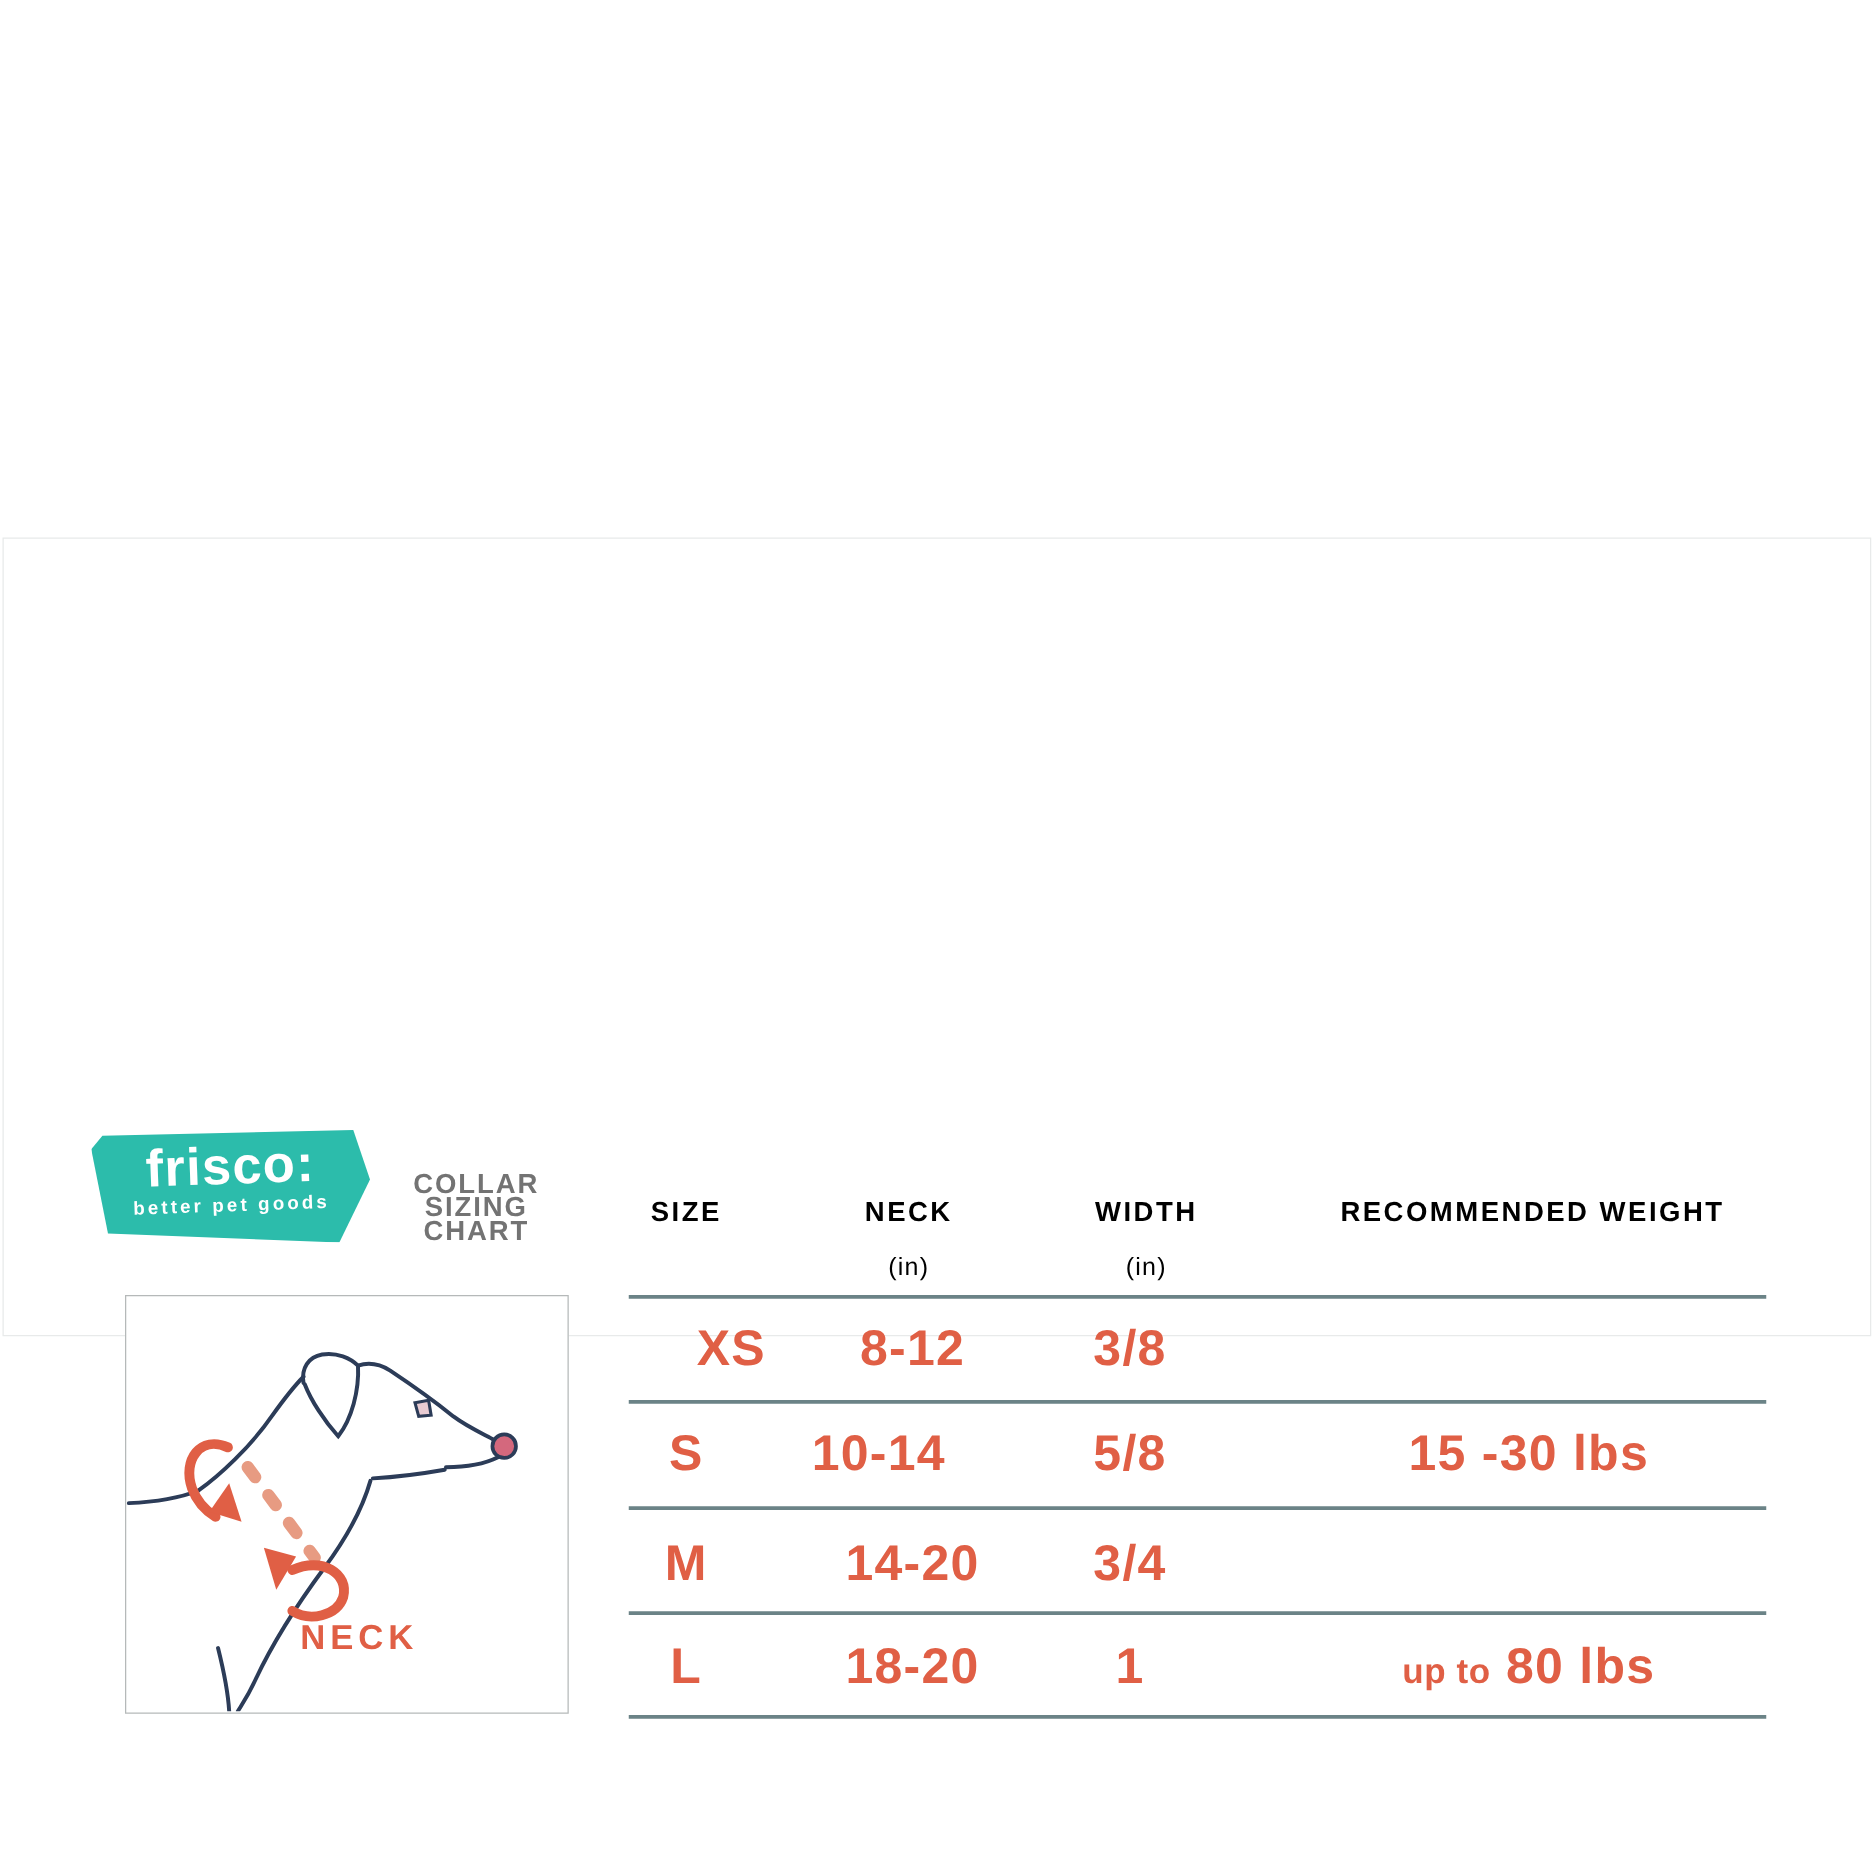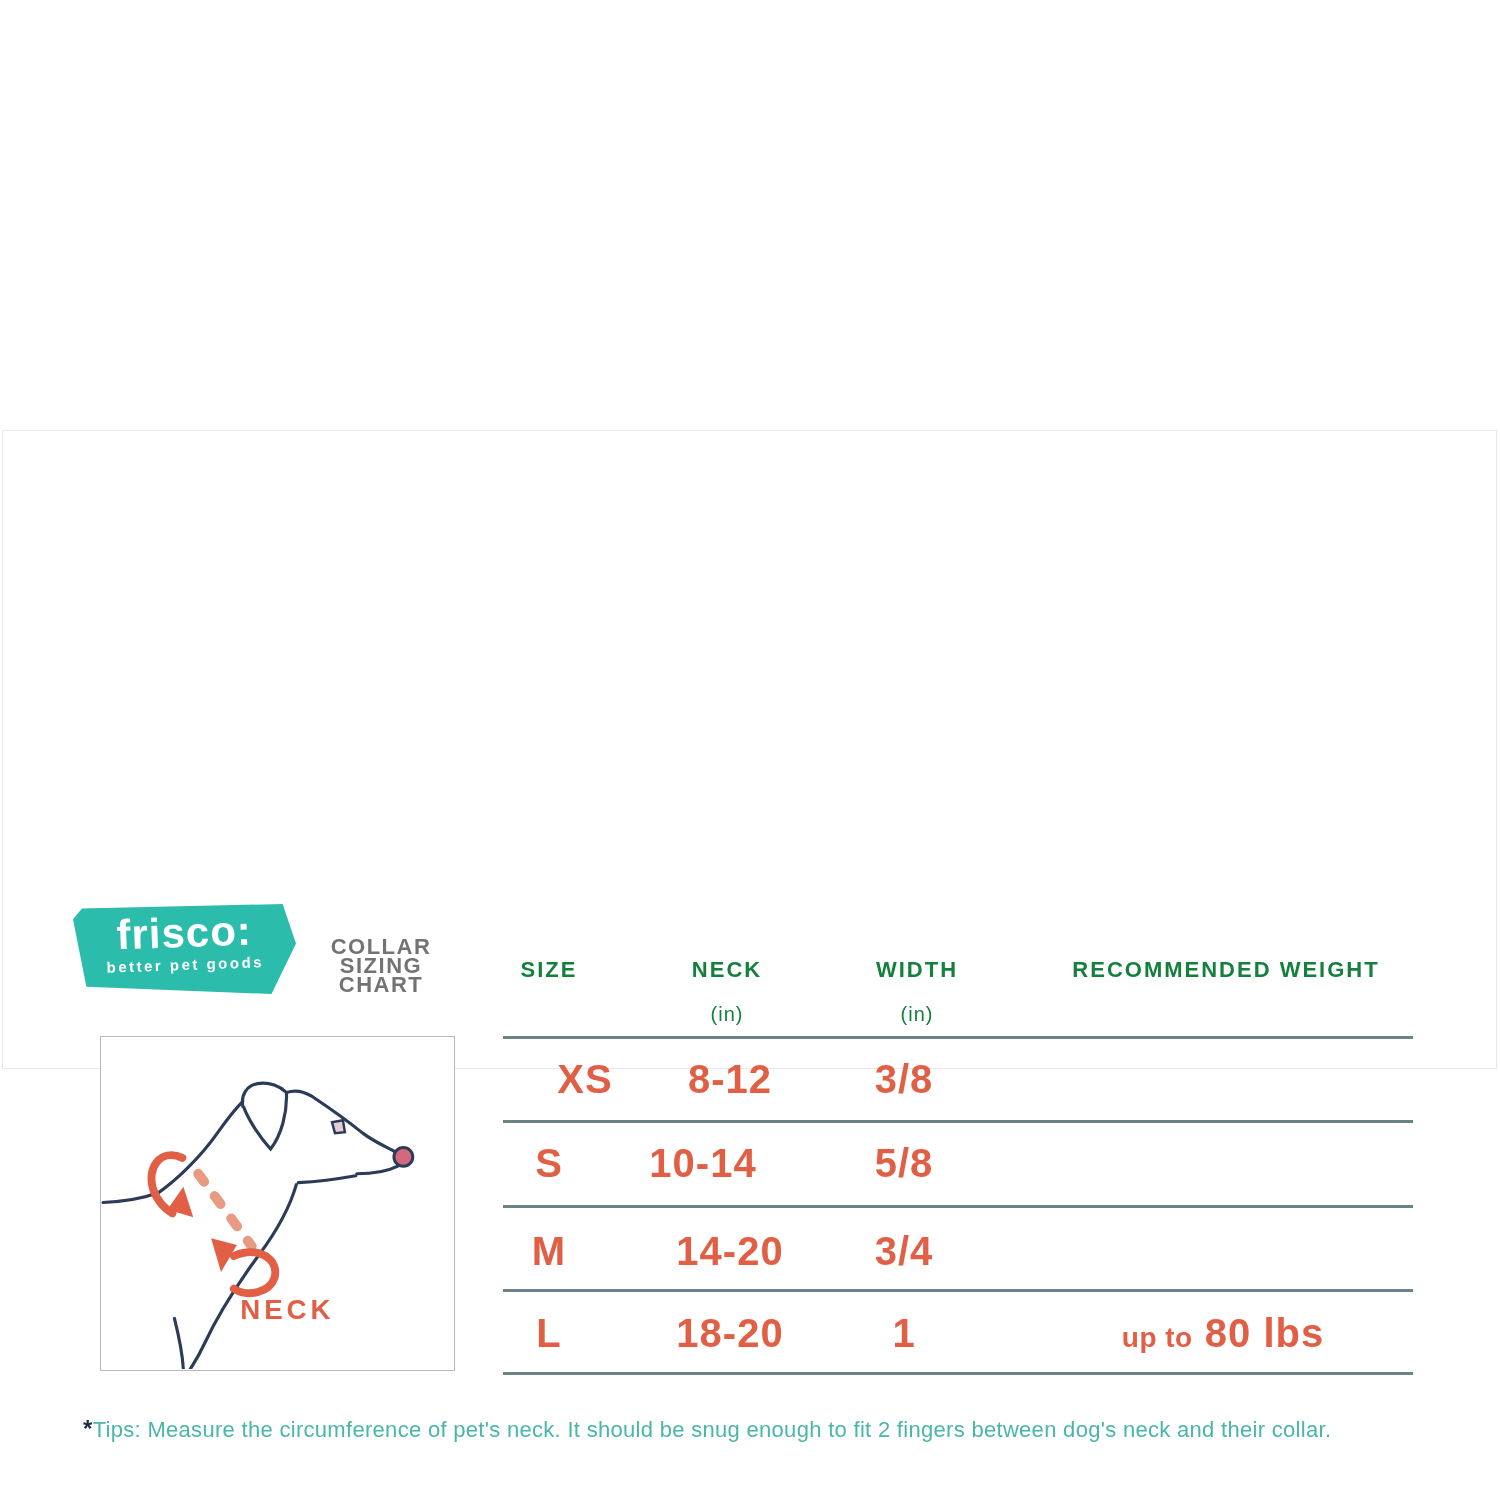--- a/index.html
+++ b/index.html
@@ -12,21 +12,21 @@
          clip-path:polygon(4% 5%, 94% 0%, 100% 44%, 89% 100%, 6% 92%, 0% 17%);}
   .badge-inner{position:absolute;left:0;top:7px;width:100%;text-align:center;color:#ffffff;
          transform:rotate(-2deg);}
   .brand-name{font-size:42px;font-weight:bold;letter-spacing:1px;line-height:44px;}
   .brand-tagline{font-size:15px;font-weight:bold;letter-spacing:2.5px;margin-top:1px;}
   
   .chart-title{position:absolute;left:297px;top:506px;width:162px;text-align:center;
          color:#737373;font-size:22px;font-weight:bold;letter-spacing:1.5px;line-height:19px;}
   
   .hcell{position:absolute;top:526px;transform:translateX(-50%);text-align:center;
-         color:#15803d;font-size:22px;font-weight:bold;letter-spacing:2px;white-space:nowrap;}
+         color:#000000;font-size:22px;font-weight:bold;letter-spacing:2px;white-space:nowrap;}
   .hunit{font-size:20px;font-weight:normal;letter-spacing:1px;margin-top:20px;}
   
   .rule{position:absolute;left:500px;width:910px;height:3px;background:#6b8387;}
   
   .cell{position:absolute;transform:translateX(-50%);text-align:center;white-space:nowrap;
         color:#e05f45;font-size:40px;font-weight:bold;line-height:54px;letter-spacing:1px;}
   .wprefix{font-size:28px;font-weight:bold;letter-spacing:0.5px;}
   
   .dogbox{position:absolute;left:97px;top:605px;width:355px;height:335px;
           border:1.5px solid #b5b9b9;box-sizing:border-box;background:#ffffff;}
@@ -74,20 +74,21 @@
     <div class="rule" style="top:858px;"></div>
     <div class="rule" style="top:941px;"></div>
 
     <div class="cell" style="left:546px;top:621px;margin-left:36px;">XS</div>
     <div class="cell" style="left:727px;top:621px;">8-12</div>
     <div class="cell" style="left:901px;top:621px;">3/8</div>
 
     <div class="cell" style="left:546px;top:705px;">S</div>
     <div class="cell" style="left:700px;top:705px;">10-14</div>
     <div class="cell" style="left:901px;top:705px;">5/8</div>
+    <div class="cell" style="left:1220px;top:705px;"><span class="wprefix"></span> <span>15 -30 lbs</span></div>
 
     <div class="cell" style="left:546px;top:793px;">M</div>
     <div class="cell" style="left:727px;top:793px;">14-20</div>
     <div class="cell" style="left:901px;top:793px;">3/4</div>
 
     <div class="cell" style="left:546px;top:875px;">L</div>
     <div class="cell" style="left:727px;top:875px;">18-20</div>
     <div class="cell" style="left:901px;top:875px;">1</div>
     <div class="cell" style="left:1220px;top:875px;text-align:center;"><span class="wprefix">up to</span> <span>80 lbs</span></div>
 
@@ -111,18 +112,15 @@
           <polygon points="93,182 67,174 83,151" fill="#e05f45"></polygon>
         </g>
         <g>
           <path d="M 134 221 C 158 210 180 224 175 243 C 170 258 148 263 134 254" stroke="#e05f45" stroke-width="8" fill="none" stroke-linecap="round"></path>
           <polygon points="111,203 137,210 121,237" fill="#e05f45"></polygon>
         </g>
         <text x="188" y="285" text-anchor="middle" fill="#e05f45" font-family="Liberation Sans, sans-serif" font-size="28" font-weight="bold" letter-spacing="4">NECK</text>
       </svg>
     </div>
 
-    <div class="tips">
-      <span class="tips-star">*</span><span class="tips-text">Tips: Measure the circumference of pet's neck. It should be snug enough to fit 2 fingers between dog's neck and their collar.</span>
-    </div>
 
   </div>
 </div>
 
 </body></html>

